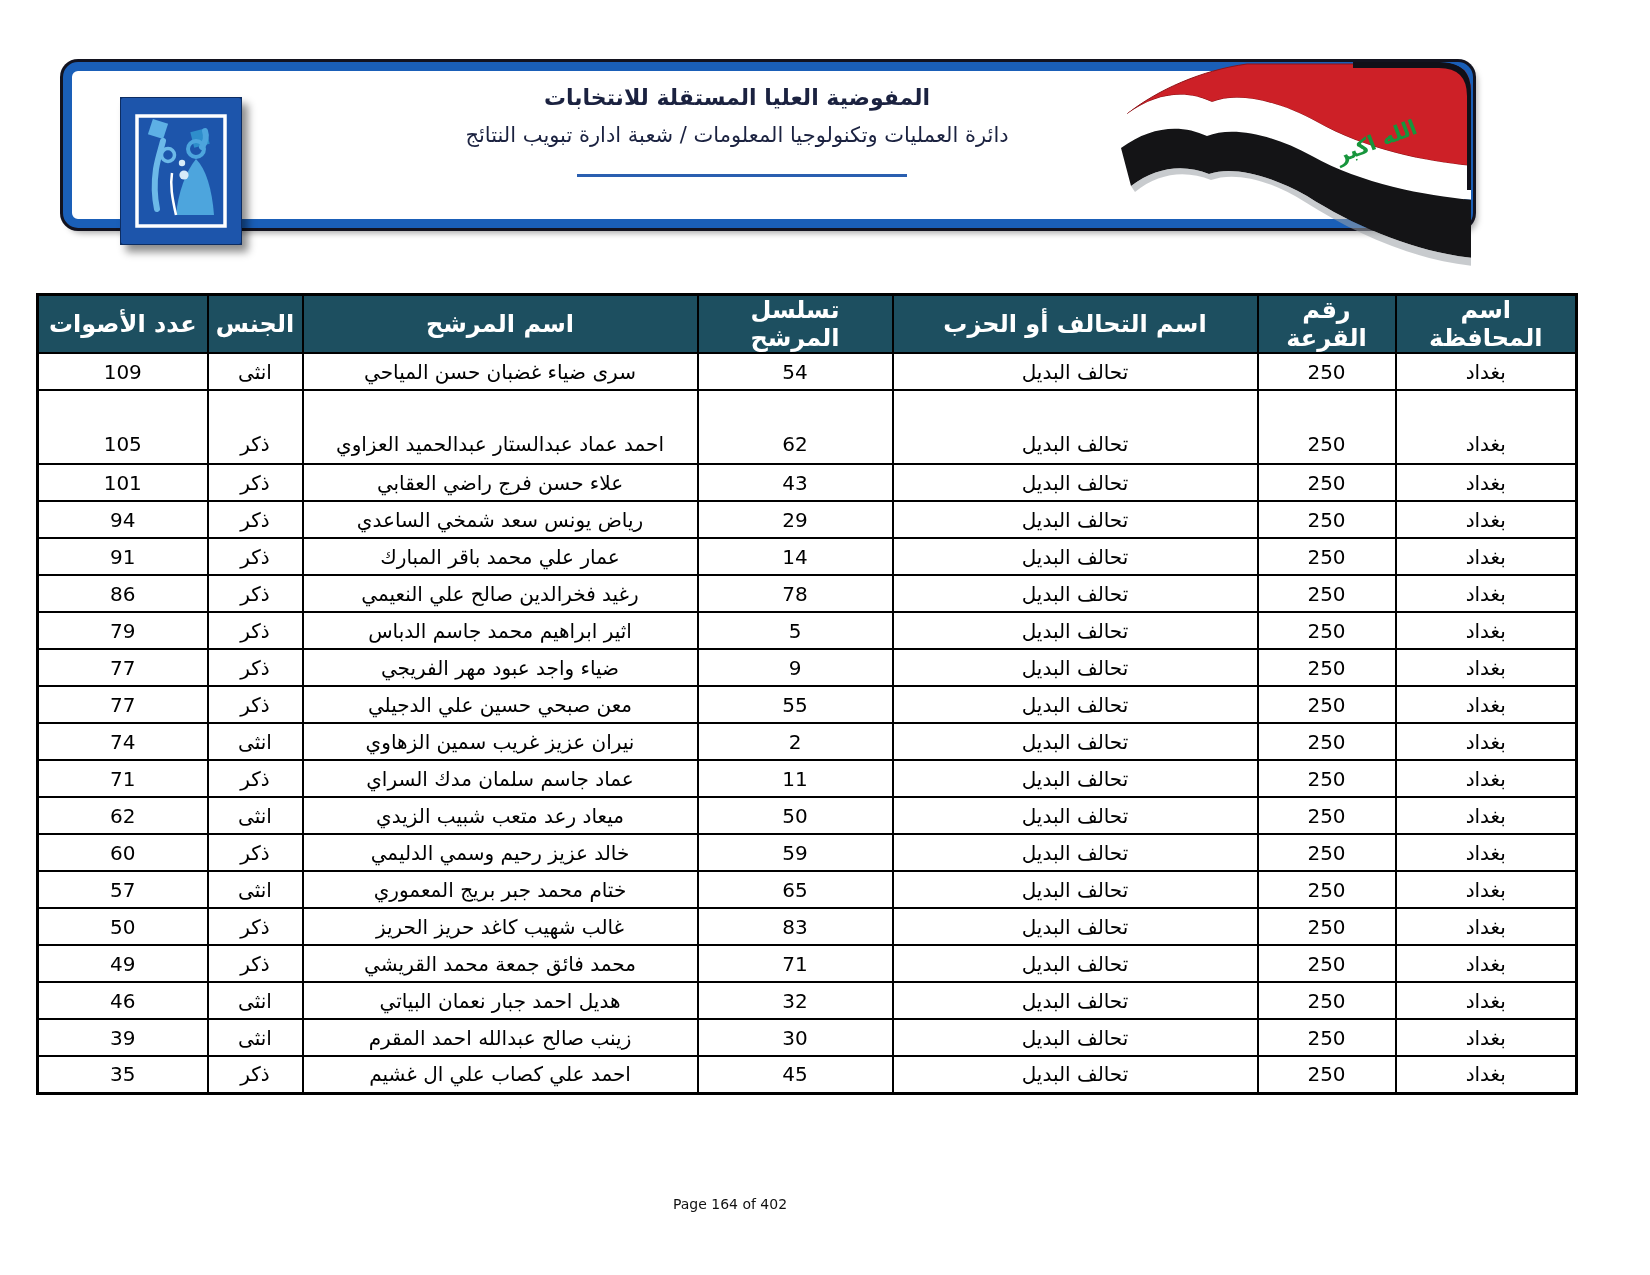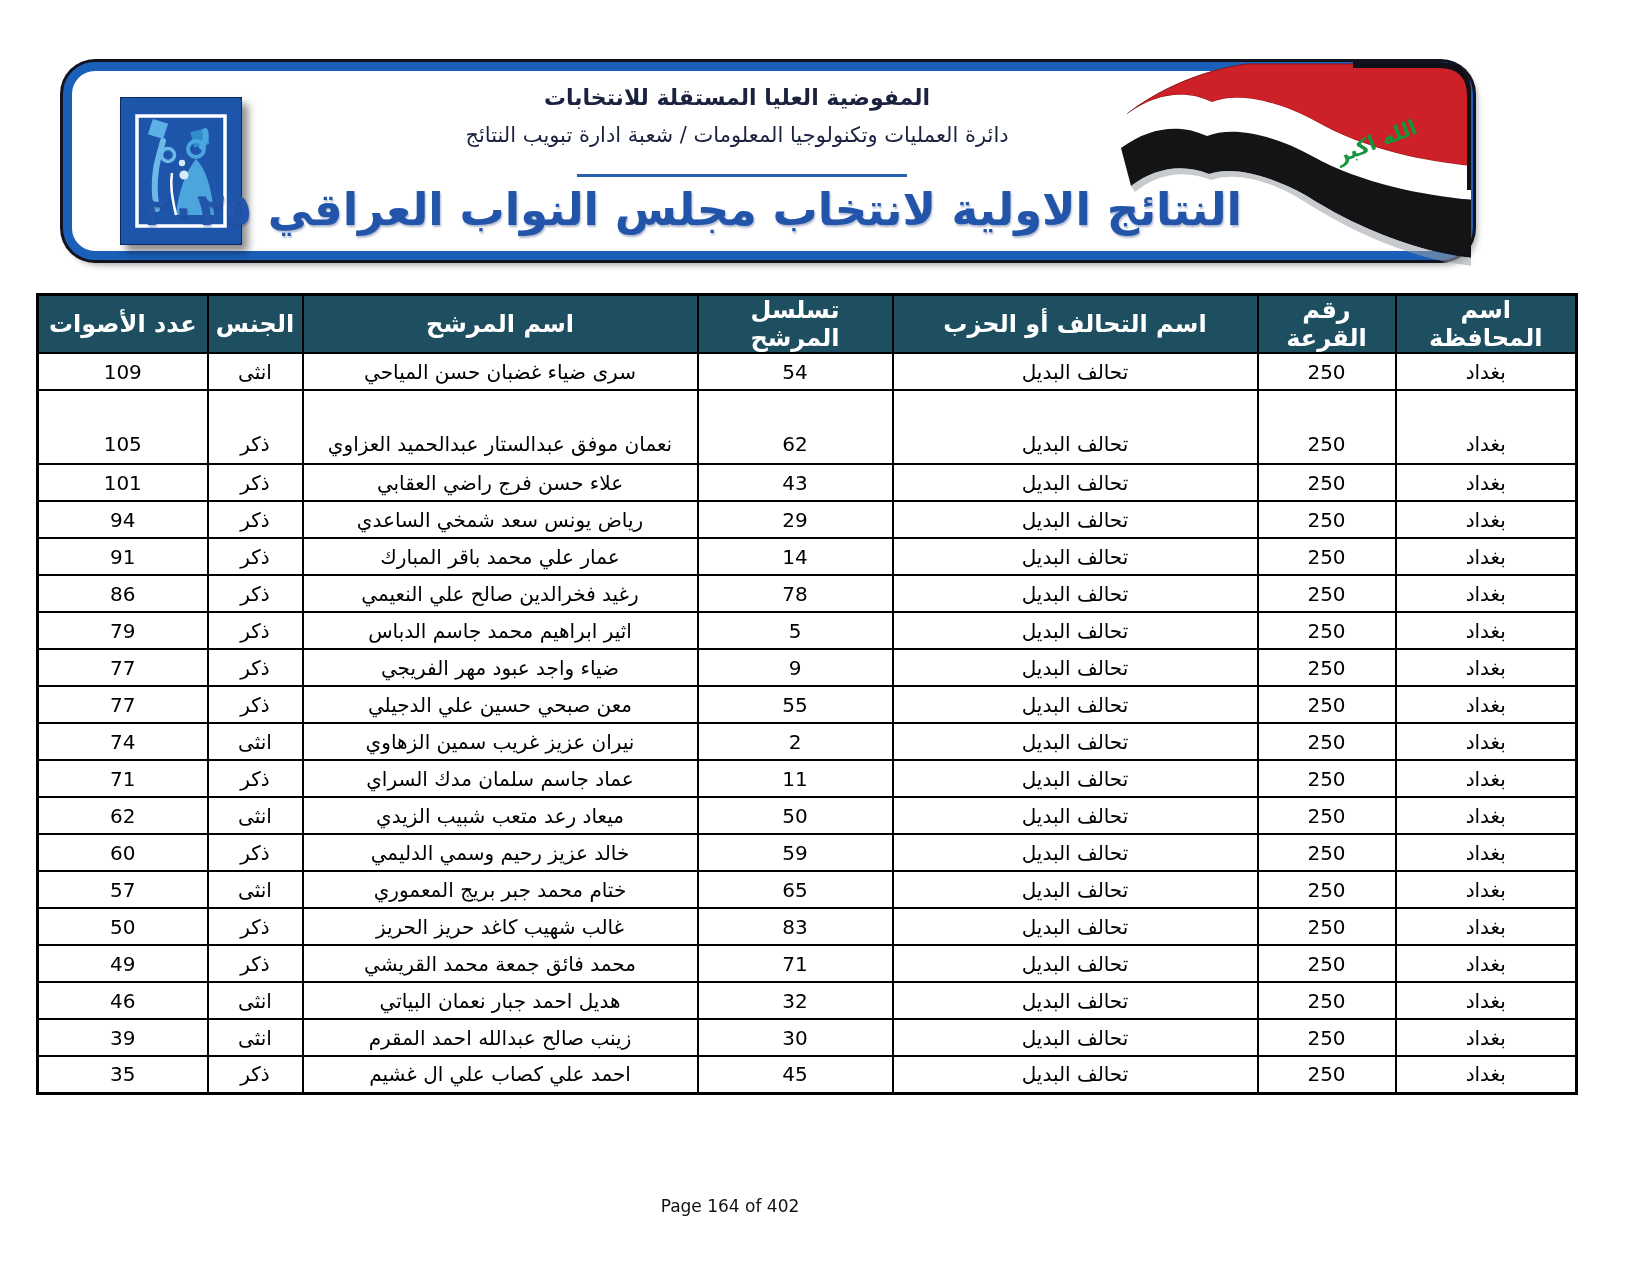--- a/index.html
+++ b/index.html
@@ -1,22 +1,22 @@
 <!DOCTYPE html>
 <html lang="ar"><head>
 <meta charset="utf-8">
 <style>
   html,body{margin:0;padding:0;background:#ffffff;}
   *{box-sizing:border-box;font-family:"DejaVu Sans",sans-serif;}
   .page{position:relative;width:1650px;height:1275px;background:#fff;overflow:hidden;}
 
   
   .banner{
-    position:absolute;left:63px;top:62px;width:1410px;height:198px;
-    background:#fff;border:9px solid #1a5fb8;border-radius:32px;
+    position:absolute;left:63px;top:62px;width:1410px;height:166px;
+    background:#fff;border:9px solid #1a5fb8;border-radius:15px;
     box-shadow:0 0 0 3px #13131f, 4px 5px 6px rgba(0,0,0,.35);
   }
   .logo-wrap{
     position:absolute;left:48px;top:26px;width:122px;height:148px;
     box-shadow:6px 7px 8px rgba(0,0,0,.45);
   }
   .org-line1{position:absolute;left:300px;top:14px;width:730px;text-align:center;
     font-size:22px;font-weight:bold;color:#1b2240;direction:rtl;}
   .org-line2{position:absolute;left:300px;top:52px;width:730px;text-align:center;
     font-size:21px;font-weight:normal;color:#1b2240;direction:rtl;}
@@ -39,21 +39,21 @@
     border:2px solid #000;height:37px;padding:0 4px;
     font-size:20px;color:#000;text-align:center;vertical-align:middle;
     overflow:hidden;white-space:nowrap;
   }
   .results-table{border:3px solid #000;}
   .results-table tr.tall td{height:74px;vertical-align:bottom;padding-bottom:7px;margin-top:43px;}
 
   
   .page-footer{
     position:absolute;left:630px;top:1196px;width:200px;text-align:center;
-    font-size:17px;color:#111;
+    font-size:14px;color:#111;
   }
 </style>
 </head>
 <body>
 
 <div class="page">
 
   <div class="banner">
 
     <div class="logo-wrap">
@@ -69,21 +69,20 @@
         <path d="M56,118 L94,118 C92,92 86,72 76,62 C66,74 58,96 56,118 Z" fill="#4da5dd"></path>
         <path d="M56,118 C52,100 50,88 52,76" fill="none" stroke="#ffffff" stroke-width="2.5"></path>
         <circle cx="62" cy="66" r="3.2" fill="#d6ebf8"></circle>
         <circle cx="64" cy="78" r="4.6" fill="#d6ebf8"></circle>
       </svg>
     </div>
 
     <div class="org-line1">المفوضية العليا المستقلة للانتخابات</div>
     <div class="org-line2">دائرة العمليات وتكنولوجيا المعلومات / شعبة ادارة تبويب النتائج</div>
     <div class="org-rule"></div>
-    <div class="banner-title">النتائج الاولية لانتخاب مجلس النواب العراقي ٢٠٢٥</div>
 
     <div class="flag-wrap">
       <svg width="356" height="218" viewBox="0 0 356 218">
         <defs>
           <clipPath id="cornerClip">
             <path d="M0,0 H324 Q354,0 354,30 V218 H0 Z"></path>
           </clipPath>
         </defs>
         <g clip-path="url(#cornerClip)">
 
@@ -133,21 +132,21 @@
           <td>54</td>
           <td>سرى ضياء غضبان حسن المياحي</td>
           <td>انثى</td>
           <td>109</td>
         </tr>
         <tr class="tall">
           <td>بغداد</td>
           <td>250</td>
           <td>تحالف البديل</td>
           <td>62</td>
-          <td>نعمان موفق عبدالستار عبدالحميد  العزاوي</td>
+          <td>احمد عماد عبدالستار عبدالحميد  العزاوي</td>
           <td>ذكر</td>
           <td>105</td>
         </tr>
         <tr>
           <td>بغداد</td>
           <td>250</td>
           <td>تحالف البديل</td>
           <td>43</td>
           <td>علاء حسن فرج راضي العقابي</td>
           <td>ذكر</td>

